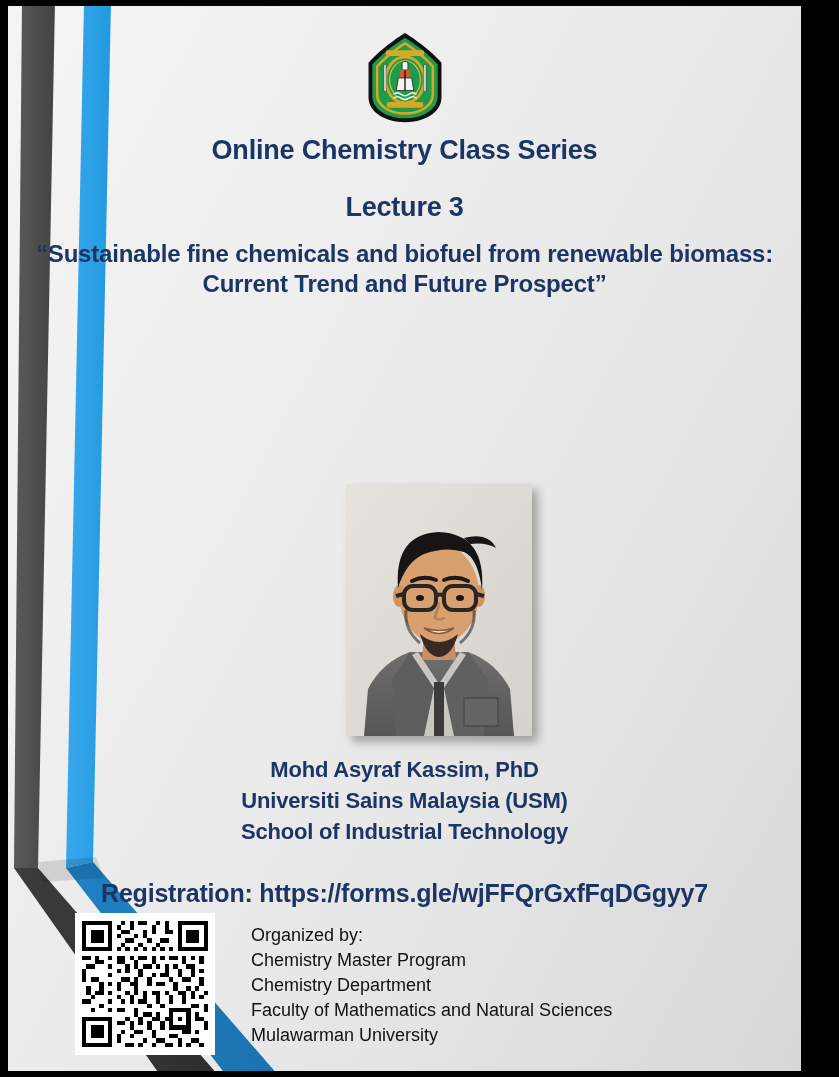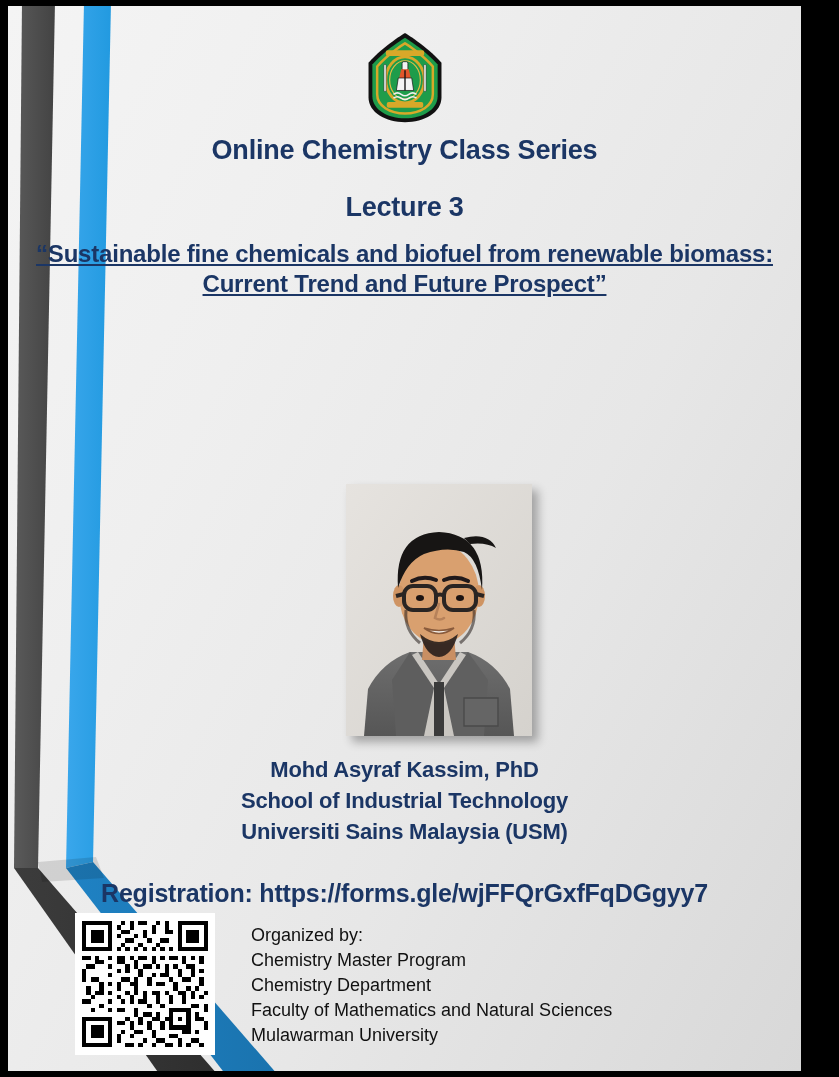--- a/index.html
+++ b/index.html
@@ -74,21 +74,20 @@
     top: 184px;
     font-size: 27px;
     line-height: 34px;
   }
   #lecture-title {
     top: 233px;
     font-size: 24px;
     line-height: 30px;
     padding: 0 20px;
     width: 753px;
-    text-decoration: underline;
   }
   #datetime {
     top: 352px;
     font-size: 25px;
     line-height: 32px;
   }
   #speaker-label {
     top: 452px;
     font-size: 25px;
     line-height: 32px;
@@ -281,22 +280,22 @@
 
           <path d="M74 150 q19 16 38 0 q-6 22 -19 23 q-13 -1 -19 -23 Z" fill="#1d1817" opacity="0.85"></path>
           <path d="M60 126 q-2 20 14 33" stroke="#241d1b" stroke-width="3" fill="none" opacity="0.55"></path>
           <path d="M128 126 q2 20 -14 33" stroke="#241d1b" stroke-width="3" fill="none" opacity="0.55"></path>
         </g>
       </svg>
     </div>
 
     <div class="txt" id="speaker-name">
       <div>Mohd Asyraf Kassim, PhD</div>
+      <div>Universiti Sains Malaysia (USM)</div>
       <div>School of Industrial Technology</div>
-      <div>Universiti Sains Malaysia (USM)</div>
     </div>
 
     <div class="txt" id="registration">Registration: https://forms.gle/wjFFQrGxfFqDGgyy7</div>
 
     <div id="qr-box">
       <svg viewBox="0 0 29 29" shape-rendering="crispEdges">
         <rect width="29" height="29" fill="#ffffff"></rect>
         <g fill="#000000">
 
           <rect x="0" y="0" width="7" height="1"></rect>

